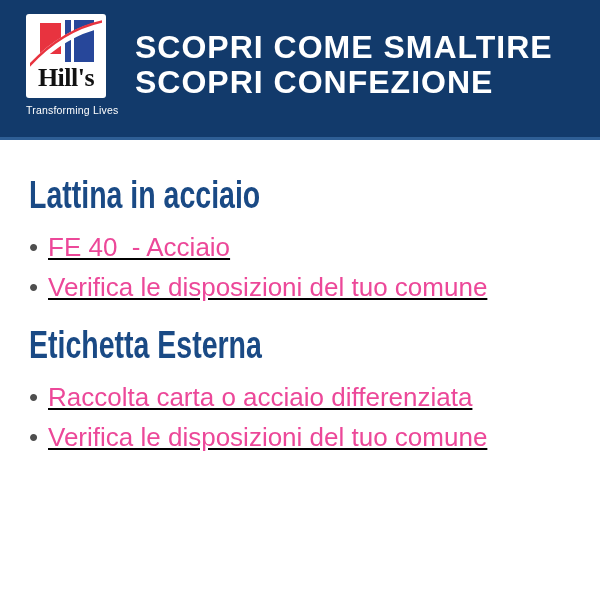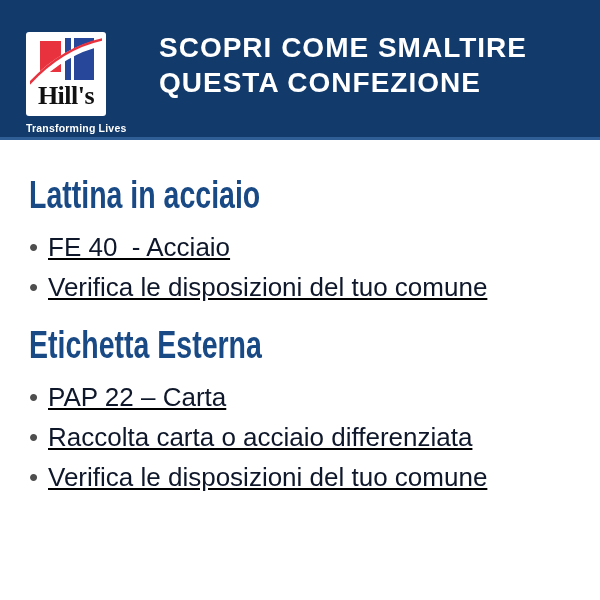--- a/index.html
+++ b/index.html
@@ -17,21 +17,21 @@
   .header {
     position: relative;
     width: 100%;
     height: 140px;
     background: #123a6b;
     border-bottom: 3px solid #2e5e95;
   }
   .logo {
     position: absolute;
     left: 26px;
-    top: 32px;
+    top: 14px;
     width: 80px;
     text-align: center;
   }
   .logo-box {
     width: 80px;
     height: 84px;
     background: #ffffff;
     border-radius: 3px;
     padding-top: 4px;
     overflow: hidden;
@@ -42,35 +42,34 @@
     font-weight: bold;
     font-size: 26px;
     line-height: 26px;
     color: #111111;
     letter-spacing: -0.5px;
     margin-top: -3px;
   }
   .logo-tagline {
     margin-top: 6px;
     font-size: 10.5px;
-    font-weight: bold;
+    font-weight: normal;
     color: #ffffff;
     letter-spacing: 0.2px;
     white-space: nowrap;
   }
   .header-title {
     position: absolute;
     left: 135px;
     top: 30px;
     color: #ffffff;
     font-weight: bold;
-    font-size: 28px;
+    font-size: 32px;
     line-height: 35px;
     letter-spacing: 1px;
-    margin-left: 24px;
   }
   .header-title span { display: block; }
 
   
   .content {
     padding: 35px 28px 0 29px;
     text-decoration: underline;
   }
   .section-heading {
     font-size: 38px;
@@ -85,21 +84,21 @@
   }
   .bullet-list {
     list-style: none;
     margin: 16px 0 22px 0;
   }
   .bullet-list li {
     position: relative;
     padding-left: 19px;
     font-size: 26px;
     line-height: 32px;
-    color: #0f172a;
+    color: #ec4899;
     margin-bottom: 8px;
     max-width: 534px;
     white-space: pre-wrap;
   }
   .bullet-list li::before {
     content: "\2022";
     position: absolute;
     left: 0;
     top: 0;
     color: #4e4e4e;
@@ -120,37 +119,36 @@
           <path d="M-2,52 C 18,30 44,12 74,6" fill="none" stroke="#ffffff" stroke-width="7"></path>
           <path d="M-2,49 C 18,27 44,9 74,3" fill="none" stroke="#e8333f" stroke-width="2.5"></path>
         </svg>
         <div class="logo-word">Hill's</div>
       </div>
       <div class="logo-tagline">Transforming Lives</div>
     </div>
 
     <h1 class="header-title">
       <span>SCOPRI COME SMALTIRE</span>
-      <span>QUESTA CONFEZIONE</span>
+      <span>SCOPRI CONFEZIONE</span>
     </h1>
   </header>
 
   <main class="content">
 
     <section>
       <h2 class="section-heading">Lattina in acciaio</h2>
       <ul class="bullet-list">
         <li>FE 40  - Acciaio</li>
         <li>Verifica le disposizioni del tuo comune</li>
       </ul>
     </section>
 
     <section>
       <h2 class="section-heading">Etichetta Esterna</h2>
       <ul class="bullet-list">
-        <li>PAP 22 – Carta</li>
         <li>Raccolta carta o acciaio differenziata</li>
         <li>Verifica le disposizioni del tuo comune</li>
       </ul>
     </section>
 
   </main>
 </div>
 
 </body></html>

